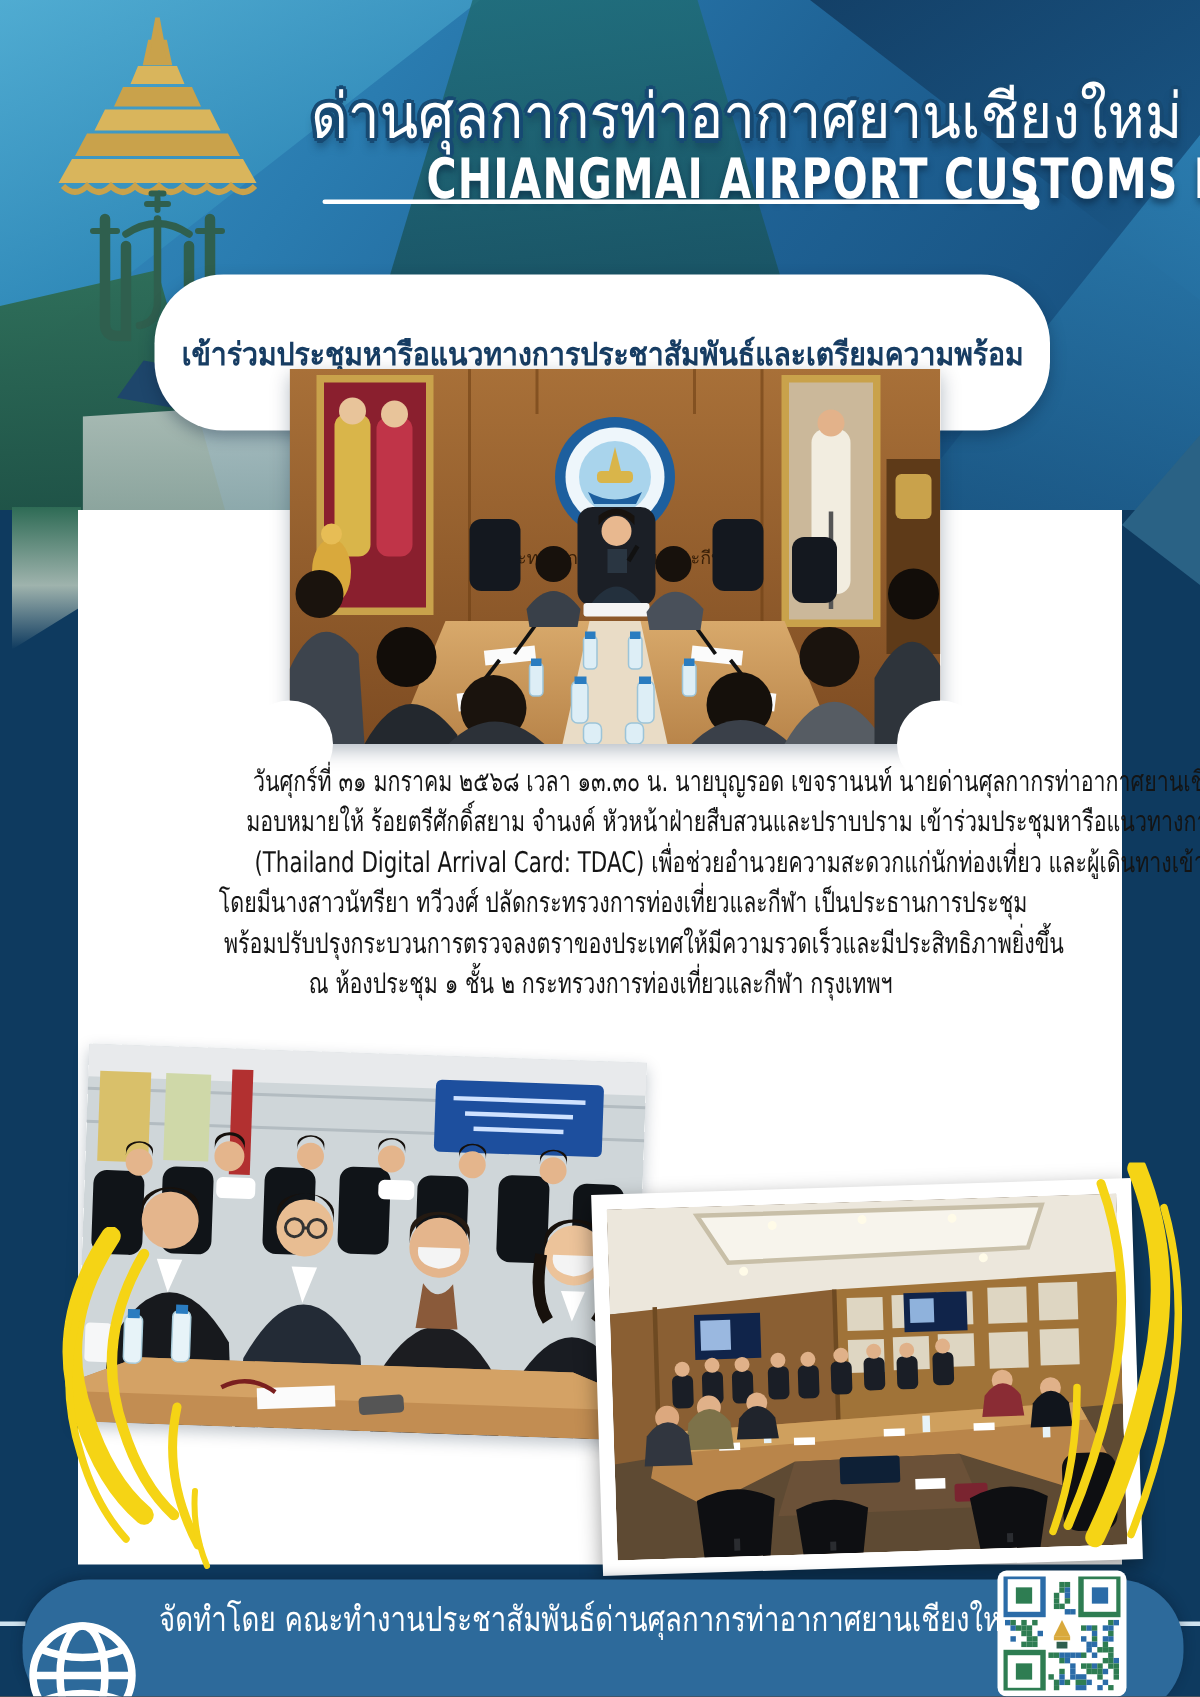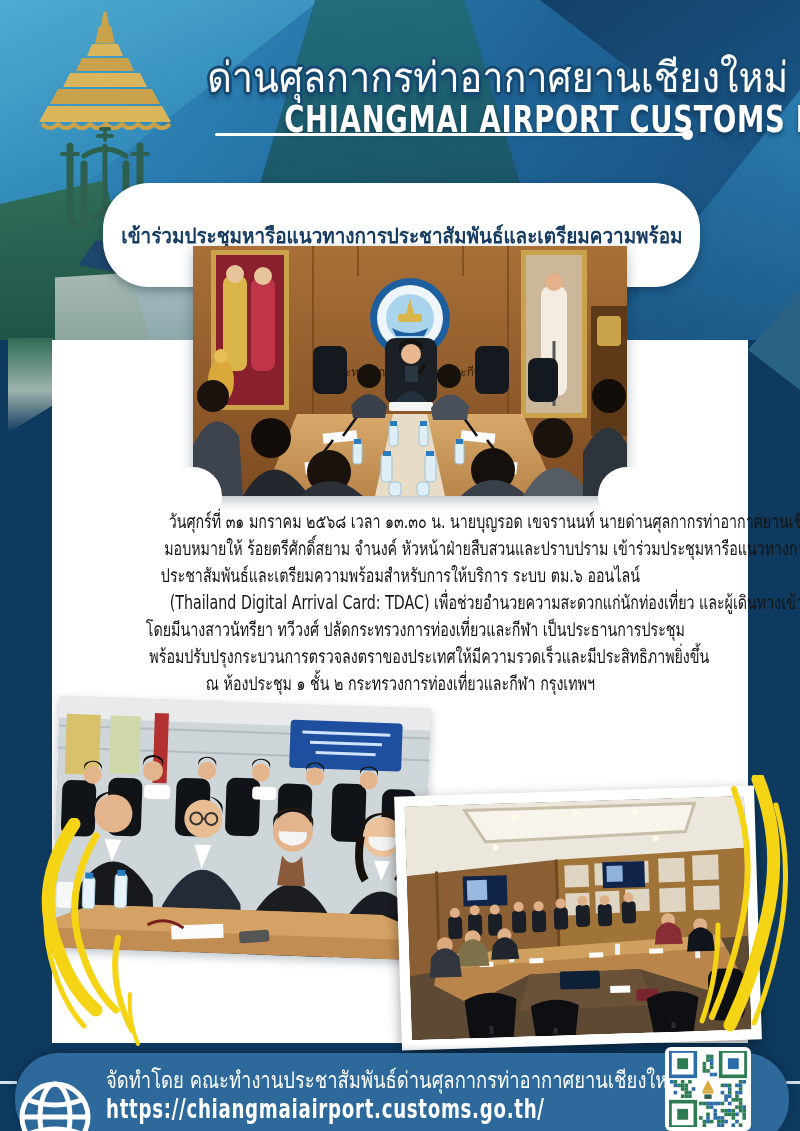--- a/index.html
+++ b/index.html
@@ -256,21 +256,20 @@
           <path d="M158 160 q18 -24 36 0 l-2 12 h-32 Z" fill="#394049"></path>
       </g>
     </svg>
   </div>
   <div class="scallop sc-l"></div>
   <div class="scallop sc-r"></div>
 
   <div class="body-text">
     <div class="bline"><span>วันศุกร์ที่ ๓๑ มกราคม ๒๕๖๘ เวลา ๑๓.๓๐ น. นายบุญรอด เขจรานนท์ นายด่านศุลกากรท่าอากาศยานเชียงใหม่</span></div>
     <div class="bline"><span>มอบหมายให้ ร้อยตรีศักดิ์สยาม จำนงค์ หัวหน้าฝ่ายสืบสวนและปราบปราม เข้าร่วมประชุมหารือแนวทางการ</span></div>
-    <div class="bline"><span>ประชาสัมพันธ์และเตรียมความพร้อมสำหรับการให้บริการ ระบบ ตม.๖ ออนไลน์</span></div>
     <div class="bline"><span>(Thailand Digital Arrival Card: TDAC) เพื่อช่วยอำนวยความสะดวกแก่นักท่องเที่ยว และผู้เดินทางเข้าประเทศ</span></div>
     <div class="bline"><span>โดยมีนางสาวนัทรียา ทวีวงศ์ ปลัดกระทรวงการท่องเที่ยวและกีฬา เป็นประธานการประชุม</span></div>
     <div class="bline"><span>พร้อมปรับปรุงกระบวนการตรวจลงตราของประเทศให้มีความรวดเร็วและมีประสิทธิภาพยิ่งขึ้น</span></div>
     <div class="bline"><span>ณ ห้องประชุม ๑ ชั้น ๒  กระทรวงการท่องเที่ยวและกีฬา กรุงเทพฯ</span></div>
   </div>
 
   <div class="photo photo-left">
     <svg viewBox="0 0 372 252" preserveAspectRatio="none">
       <rect width="372" height="252" fill="#cfd6d9"></rect>
       <rect width="372" height="22" fill="#e8eaec"></rect>
@@ -495,21 +494,20 @@
   <svg class="globe" viewBox="0 0 78 78">
     <g fill="none" stroke="#fff" stroke-width="5">
       <circle cx="39" cy="39" r="33"></circle>
       <ellipse cx="39" cy="39" rx="15" ry="33"></ellipse>
       <line x1="6" y1="39" x2="72" y2="39"></line>
       <path d="M10 21 q29 12 58 0 M10 57 q29 -12 58 0"></path>
     </g>
   </svg>
   <div class="footer-text">
     <div class="footer-credit"><span>จัดทำโดย คณะทำงานประชาสัมพันธ์ด่านศุลกากรท่าอากาศยานเชียงใหม่</span></div>
-    <div class="footer-url"><span>https://chiangmaiairport.customs.go.th/</span></div>
   </div>
   <div class="qr">
     <svg viewBox="0 0 84 84">
       <g id="qr-modules">
           <rect x="40" y="4" width="4" height="4" fill="#2e7d52"></rect>
           <rect x="44" y="4" width="4" height="4" fill="#2e7d52"></rect>
           <rect x="40" y="8" width="4" height="4" fill="#2e7d52"></rect>
           <rect x="44" y="8" width="4" height="4" fill="#2b6ca8"></rect>
           <rect x="36" y="12" width="4" height="4" fill="#2e7d52"></rect>
           <rect x="44" y="12" width="4" height="4" fill="#2b6ca8"></rect>

